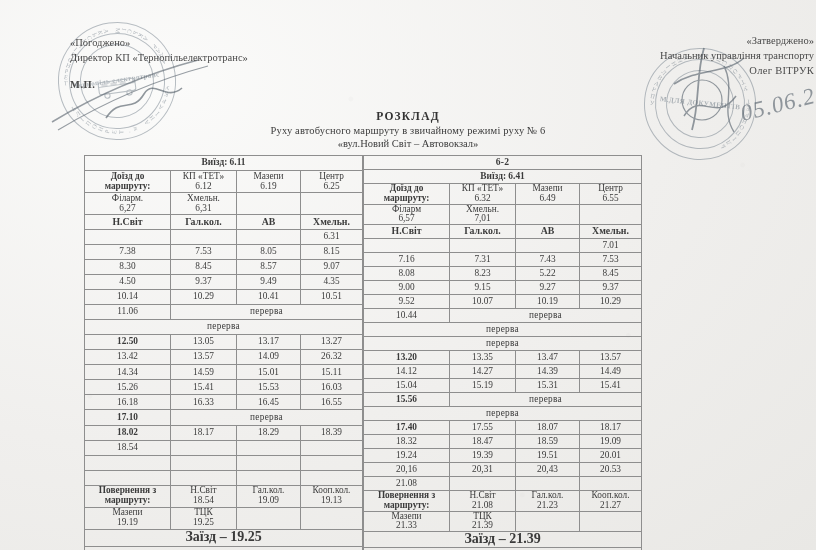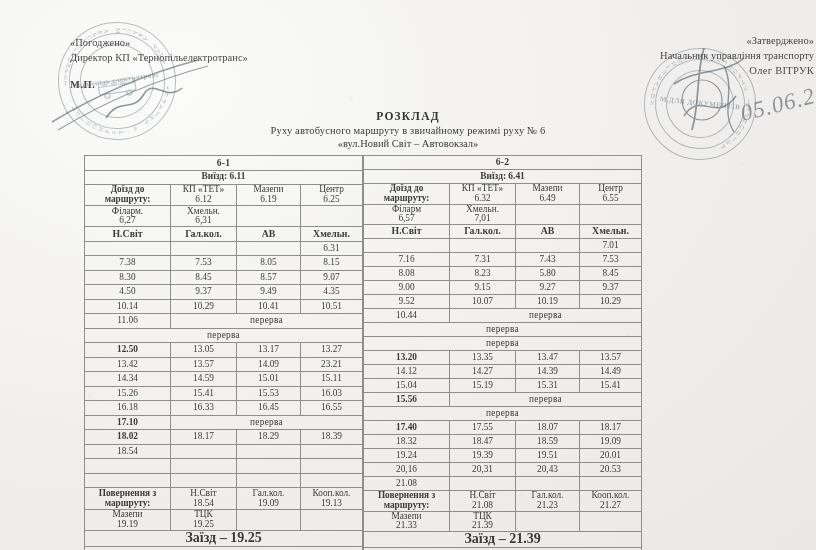--- a/index.html
+++ b/index.html
@@ -347,23 +347,20 @@
   <div class="tables" id="tables">
       <table class="sched">
         <colgroup>
           <col class="c1">
           <col class="c2">
           <col class="c3">
           <col class="c4">
         </colgroup>
         <tbody>
           <tr>
-            <td colspan="4" class="run-id">6-1</td>
-          </tr>
-          <tr>
             <td colspan="4" class="depart">Виїзд: 6.11</td>
           </tr>
           <tr>
             <td class="hdr-two b">
               <span class="l1">Доїзд до</span>
               <span class="l2">маршруту:</span>
             </td>
             <td class="hdr-two">
               <span class="l1">КП «ТЕТ»</span>
               <span class="l2">6.12</span>
@@ -441,21 +438,21 @@
           <tr>
             <td class="b">12.50</td>
             <td>13.05</td>
             <td>13.17</td>
             <td>13.27</td>
           </tr>
           <tr>
             <td>13.42</td>
             <td>13.57</td>
             <td>14.09</td>
-            <td>23.21</td>
+            <td>26.32</td>
           </tr>
           <tr>
             <td>14.34</td>
             <td>14.59</td>
             <td>15.01</td>
             <td>15.11</td>
           </tr>
           <tr>
             <td>15.26</td>
             <td>15.41</td>
@@ -604,21 +601,21 @@
           </tr>
           <tr>
             <td>7.16</td>
             <td>7.31</td>
             <td>7.43</td>
             <td>7.53</td>
           </tr>
           <tr>
             <td>8.08</td>
             <td>8.23</td>
-            <td>5.80</td>
+            <td>5.22</td>
             <td>8.45</td>
           </tr>
           <tr>
             <td>9.00</td>
             <td>9.15</td>
             <td>9.27</td>
             <td>9.37</td>
           </tr>
           <tr>
             <td>9.52</td>

